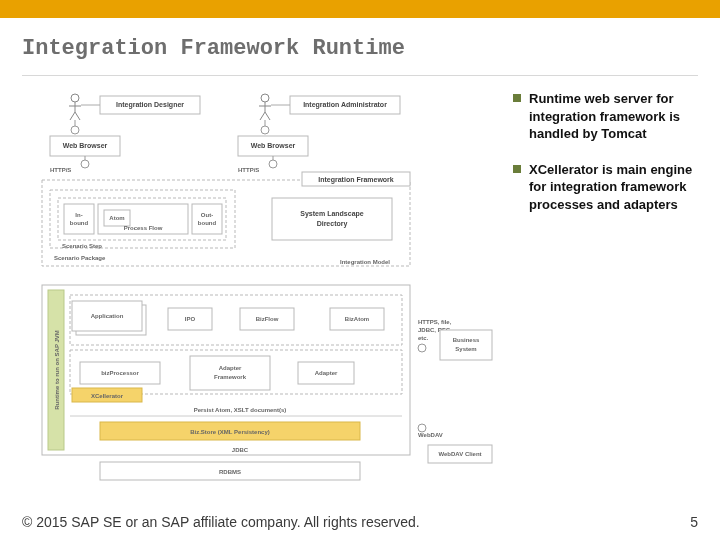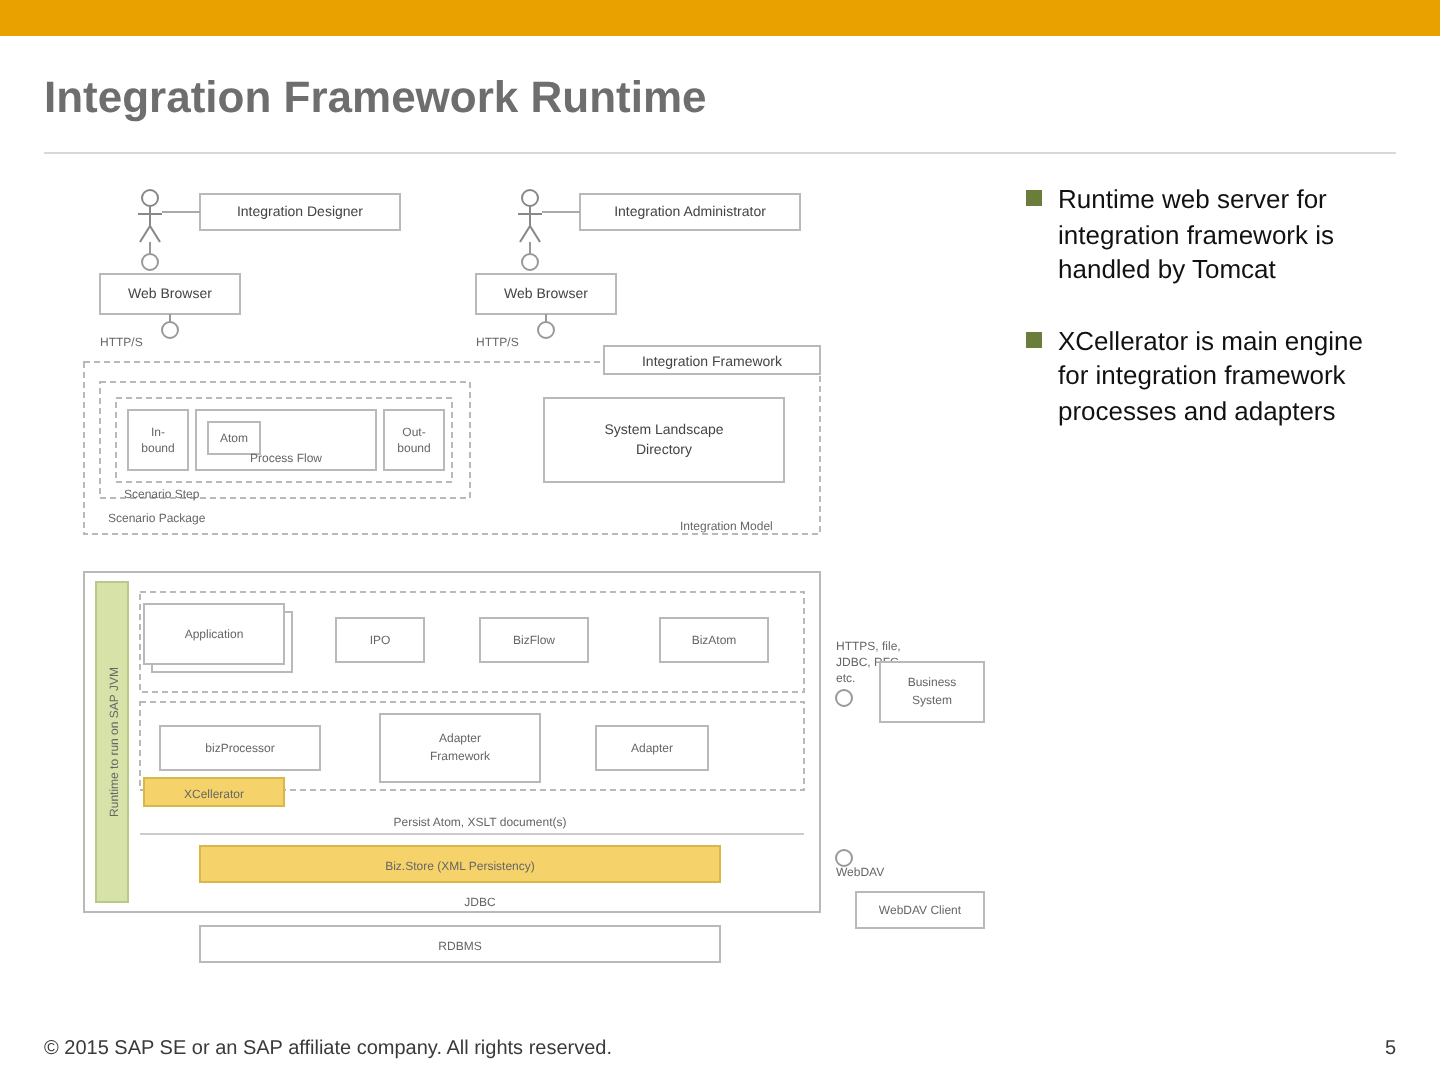--- a/index.html
+++ b/index.html
@@ -7,31 +7,32 @@
     width: 720px; height: 540px;
     font-family: Arial, Helvetica, sans-serif;
     background: #fff;
     position: relative;
     overflow: hidden;
   }
   .top-bar { height: 18px; background: #e9a100; width: 100%; }
   .title {
     font-size: 22px; font-weight: bold; color: #6e6e6e;
     padding: 18px 0 14px 22px;
+    font-family: Liberation Mono, monospace;
   }
   .divider { height: 1px; background: #d8d8d8; margin: 0 22px; }
-  .content { display: flex; padding: 14px 22px 0 40px; gap: 18px; }
+  .content { display: flex; padding: 14px 22px 0 40px; gap: 18px; font-weight: bold; }
   .diagram-col { flex: 0 0 455px; }
   .bullets-col { flex: 1; font-size: 13px; color: #111; }
   .bullet { display: flex; margin-bottom: 18px; line-height: 1.35; }
   .sq { width: 8px; height: 8px; background: #6a7d3a; margin: 4px 8px 0 0; flex: 0 0 8px; }
   .footer {
     position: absolute; bottom: 0; left: 0; right: 0;
     display: flex; justify-content: space-between; align-items: center;
-    padding: 6px 22px 10px 22px; font-size: 10px; color: #3a3a3a;
+    padding: 6px 22px 10px 22px; font-size: 14px; color: #3a3a3a;
   }
   
   .diagram { font-size: 7px; color: #444; }
   .box { fill: #fff; stroke: #b9b9b9; stroke-width: 1; }
   .box-dash { fill: none; stroke: #b9b9b9; stroke-width: 1; stroke-dasharray: 3 2; }
   .box-lbl { font-size: 7px; fill: #444; }
   .box-lbl-sm { font-size: 6px; fill: #666; }
   .hlb { fill: #f5d36a; stroke: #d9b74a; }
   .vert-bar { fill: #d6e2a8; stroke: #b9c98a; }
 </style>

